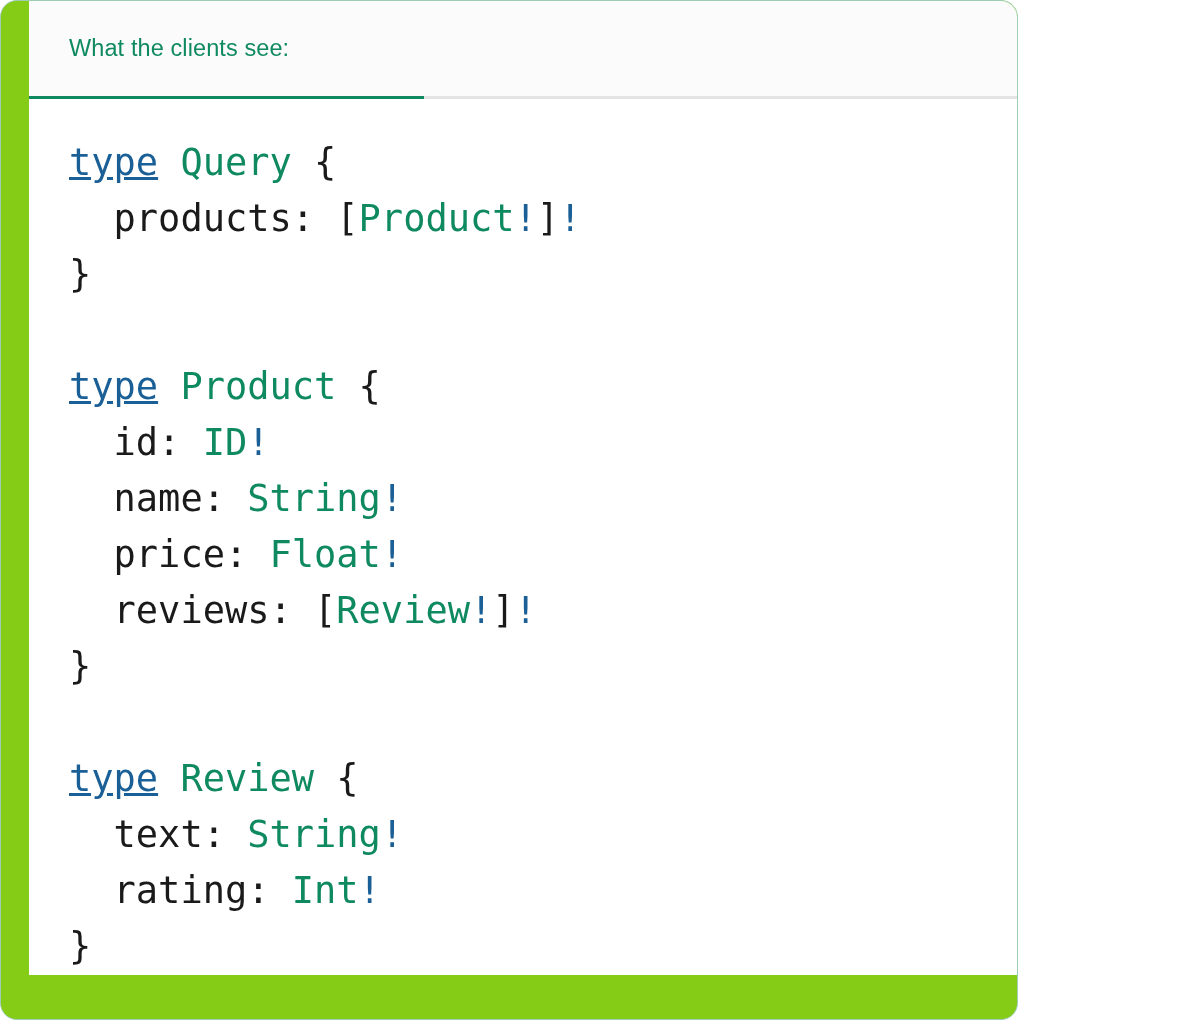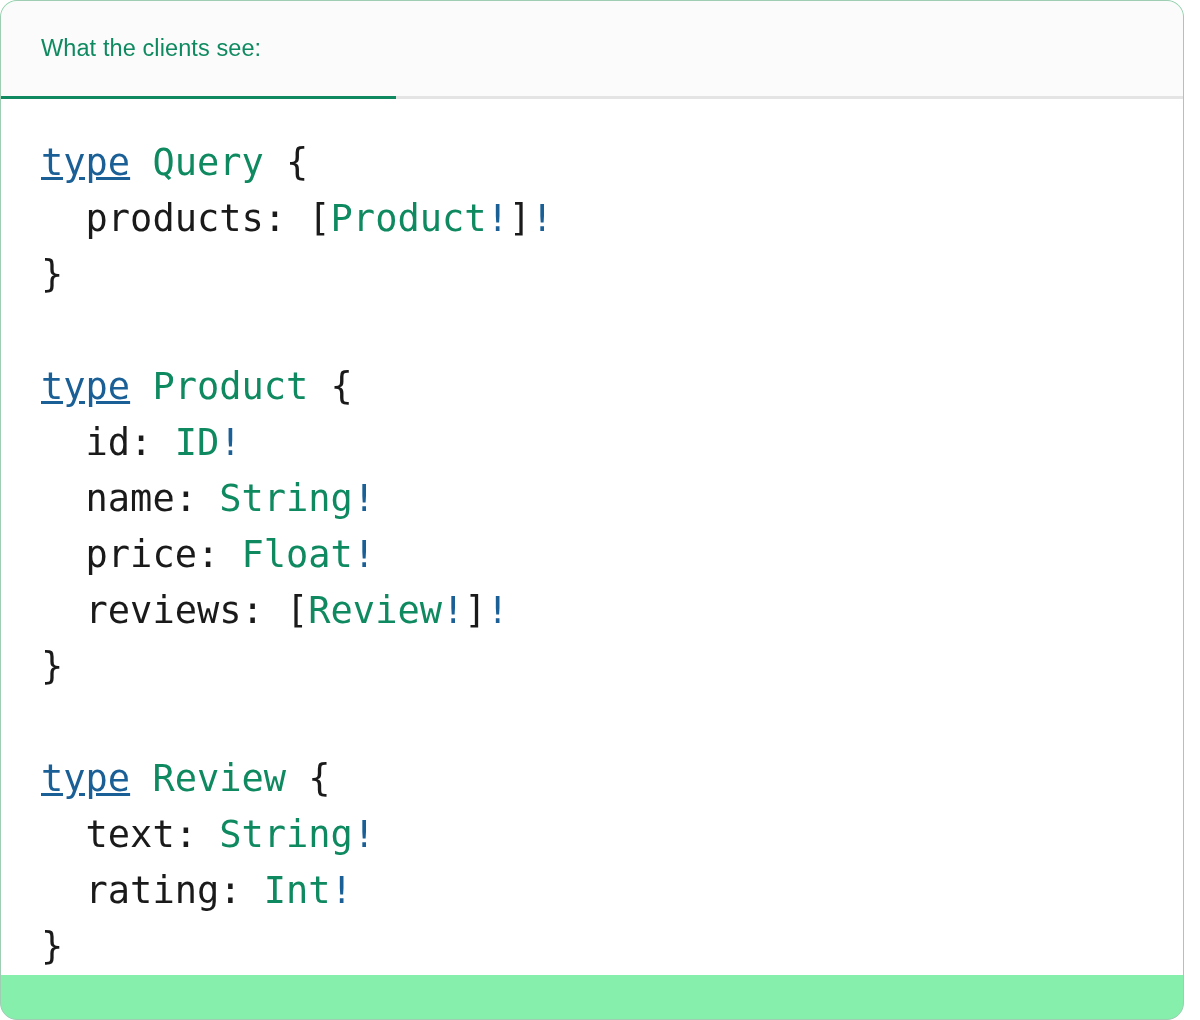--- a/index.html
+++ b/index.html
@@ -10,26 +10,27 @@
   body {
     width: 1200px;
     height: 1020px;
     overflow: hidden;
     font-family: "Liberation Sans", sans-serif;
   }
 
   .card {
     position: relative;
     box-sizing: border-box;
-    width: 1184px;
+    width: 1018px;
     height: 1020px;
-    background: #86efac;
+    background: #84cc16;
     border: 1px solid #9ecdb4;
     border-radius: 17px;
     overflow: hidden;
+    padding-left: 28px;
   }
 
   
   .tabstrip {
     position: relative;
     height: 98px;
     background: #fbfbfb;
     border-bottom: 3px solid #e4e4e4;
     box-sizing: border-box;
   }

